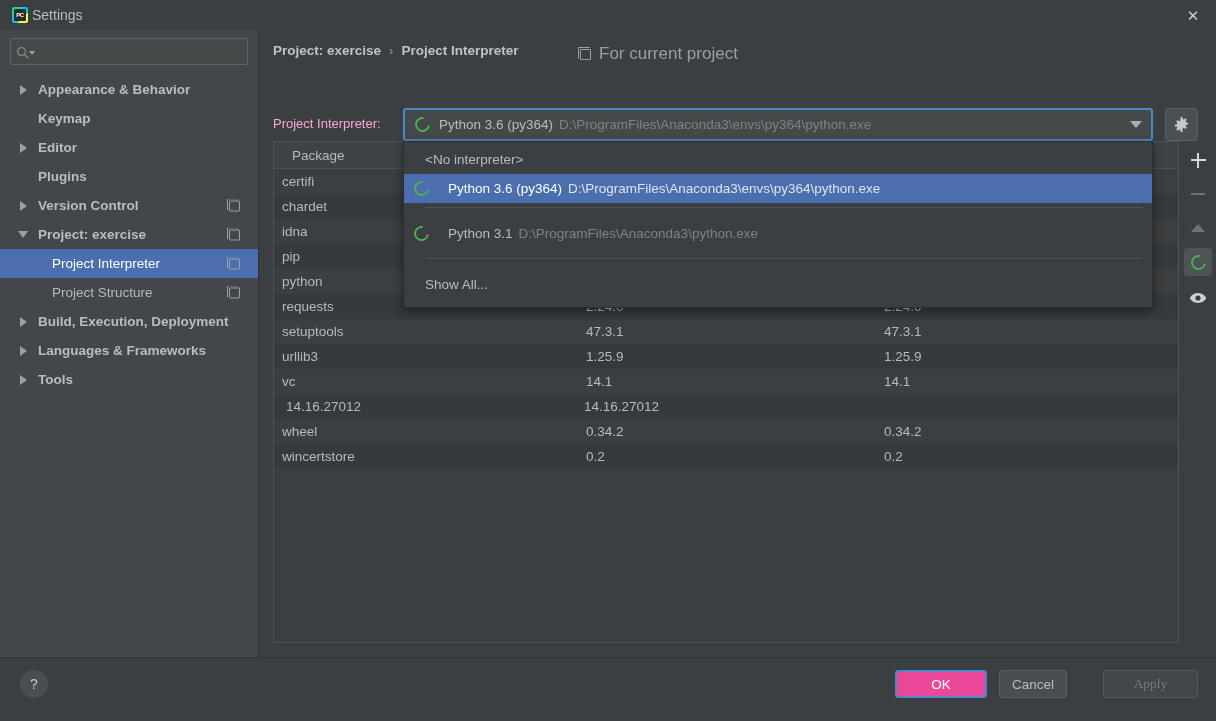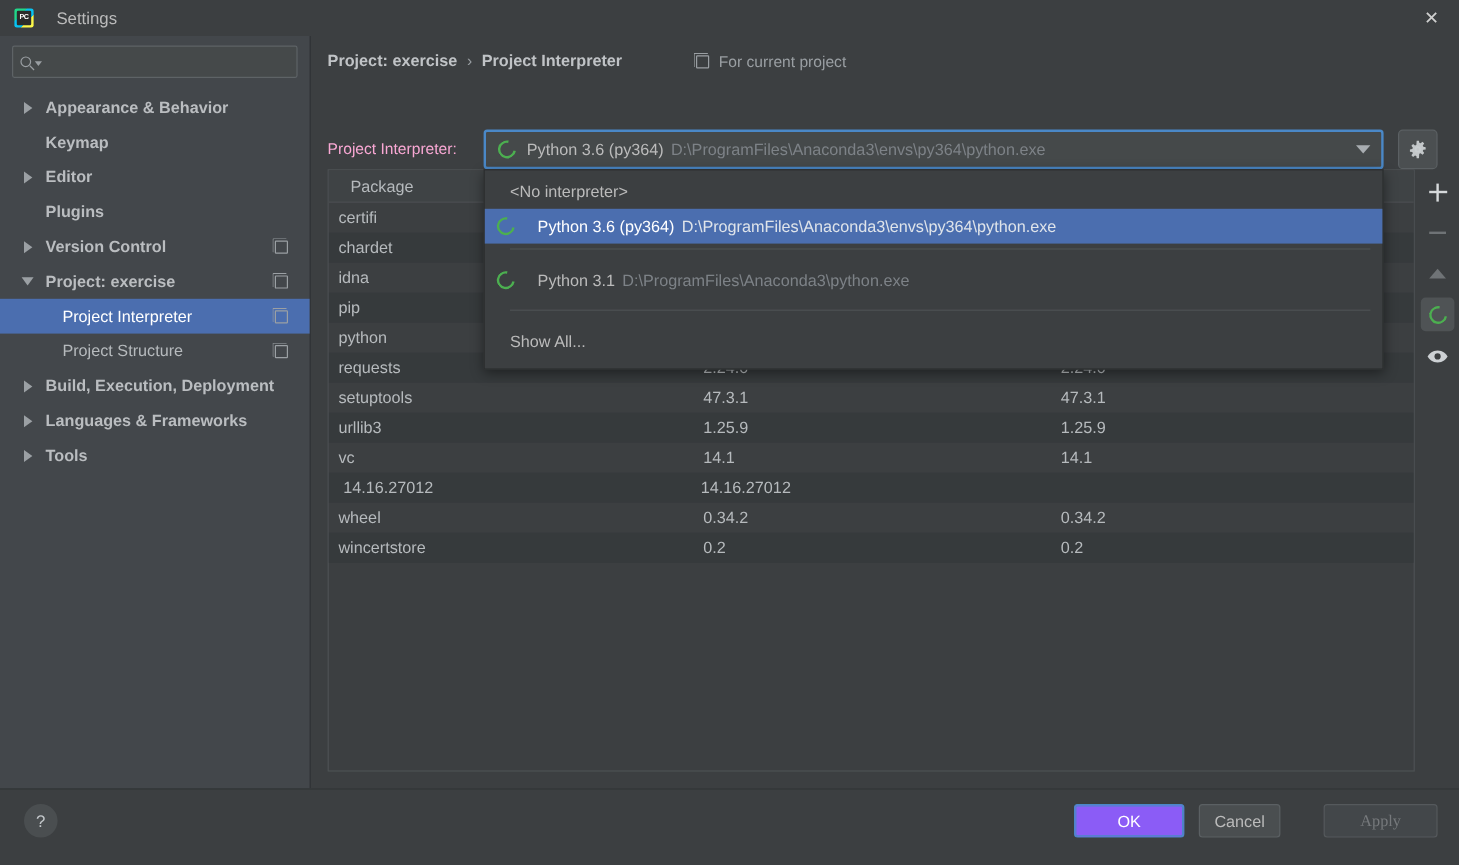--- a/index.html
+++ b/index.html
@@ -30,21 +30,21 @@
   }
   .app-icon::after {
     content: ""; position: absolute; left: 2px; top: 2px;
     width: 12px; height: 12px; background: #2b2b2b; border-radius: 1px;
   }
   .app-icon span {
     position: relative; z-index: 2; color: #ffffff;
     font-size: 6px; font-weight: bold; letter-spacing: -0.5px;
   }
   .title-text {
-    margin-left: 19px; color: #bbbbbb; font-size: 14px;
+    margin-left: 4px; color: #bbbbbb; font-size: 14px;
   }
   .close-btn {
     position: absolute; right: 0; top: 0; width: 46px; height: 30px;
     display: flex; align-items: center; justify-content: center;
     color: #cfcfcf; font-size: 15px; line-height: 1;
   }
 
   
   .sidebar {
     position: absolute; left: 0; top: 30px; width: 259px; height: 627px;
@@ -110,21 +110,21 @@
     background: #3c3f41;
   }
   .breadcrumb {
     position: absolute; left: 13px; top: 13px;
     display: flex; align-items: center; color: #bbbbbb; font-size: 13.5px;
   }
   .crumb { font-weight: bold; color: #c0c3c6; }
   .crumb-sep { margin: 0 8px; color: #9a9fa3; font-size: 13px; }
   .for-current {
     position: absolute; left: 320px; top: 14px;
-    display: flex; align-items: center; color: #9a9fa3; font-size: 13px;
+    display: flex; align-items: center; color: #9a9fa3; font-size: 17px;
   }
   .for-current .copy-icon-static {
     position: relative; width: 11px; height: 11px; border: 1.3px solid #9a9fa3;
     border-radius: 1px; margin-right: 8px;
   }
   .for-current .copy-icon-static::before {
     content: ""; position: absolute; left: -3px; top: -3px;
     width: 11px; height: 11px; border: 1.3px solid #9a9fa3; border-radius: 1px;
     border-right: none; border-bottom: none;
   }
@@ -247,21 +247,21 @@
     display: flex; align-items: center; justify-content: center;
     color: #c3c7ca; font-size: 14px;
   }
   .btn {
     position: absolute; top: 12px; height: 28px;
     border-radius: 3px; font-size: 13.5px;
     display: flex; align-items: center; justify-content: center;
     font-family: "Liberation Sans", sans-serif;
   }
   .btn.ok {
-    left: 895px; width: 92px; background: #8b5cf6;
+    left: 895px; width: 92px; background: #ec4899;
     border: 1px solid #4a88c7; color: #ffffff;
     box-shadow: 0 0 0 1px #4a88c7 inset;
   }
   .btn.cancel {
     left: 999px; width: 68px; background: #4a4e50;
     border: 1px solid #5b6063; color: #bbbbbb;
   }
   .btn.apply {
     left: 1103px; width: 95px; background: #43474a;
     border: 1px solid #55595c; color: #76797c; font-family: Liberation Serif, serif;

